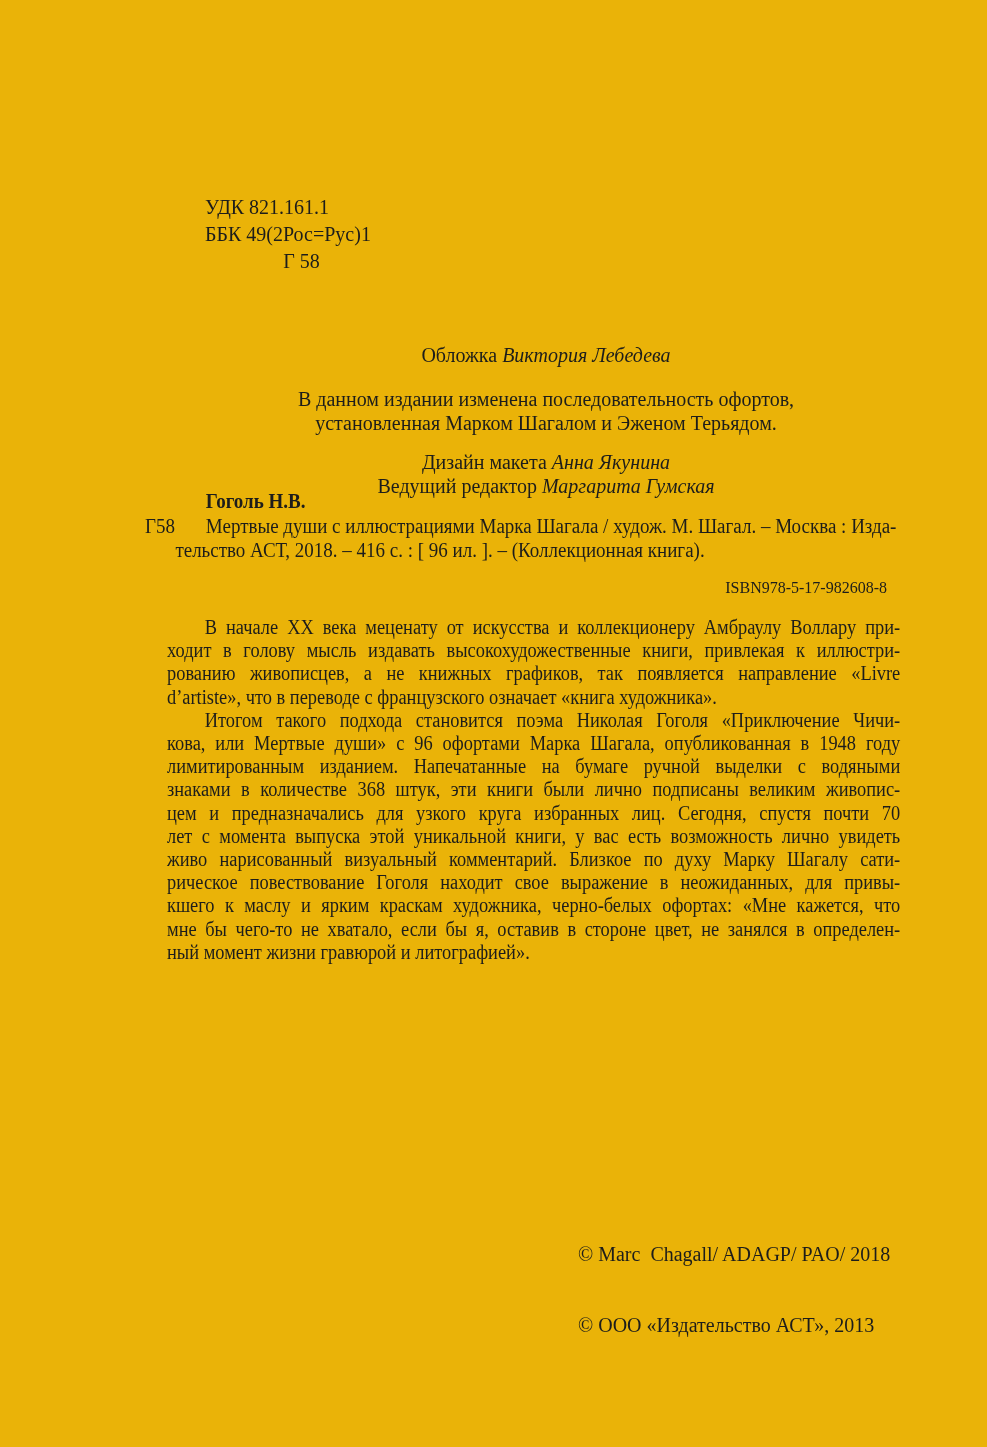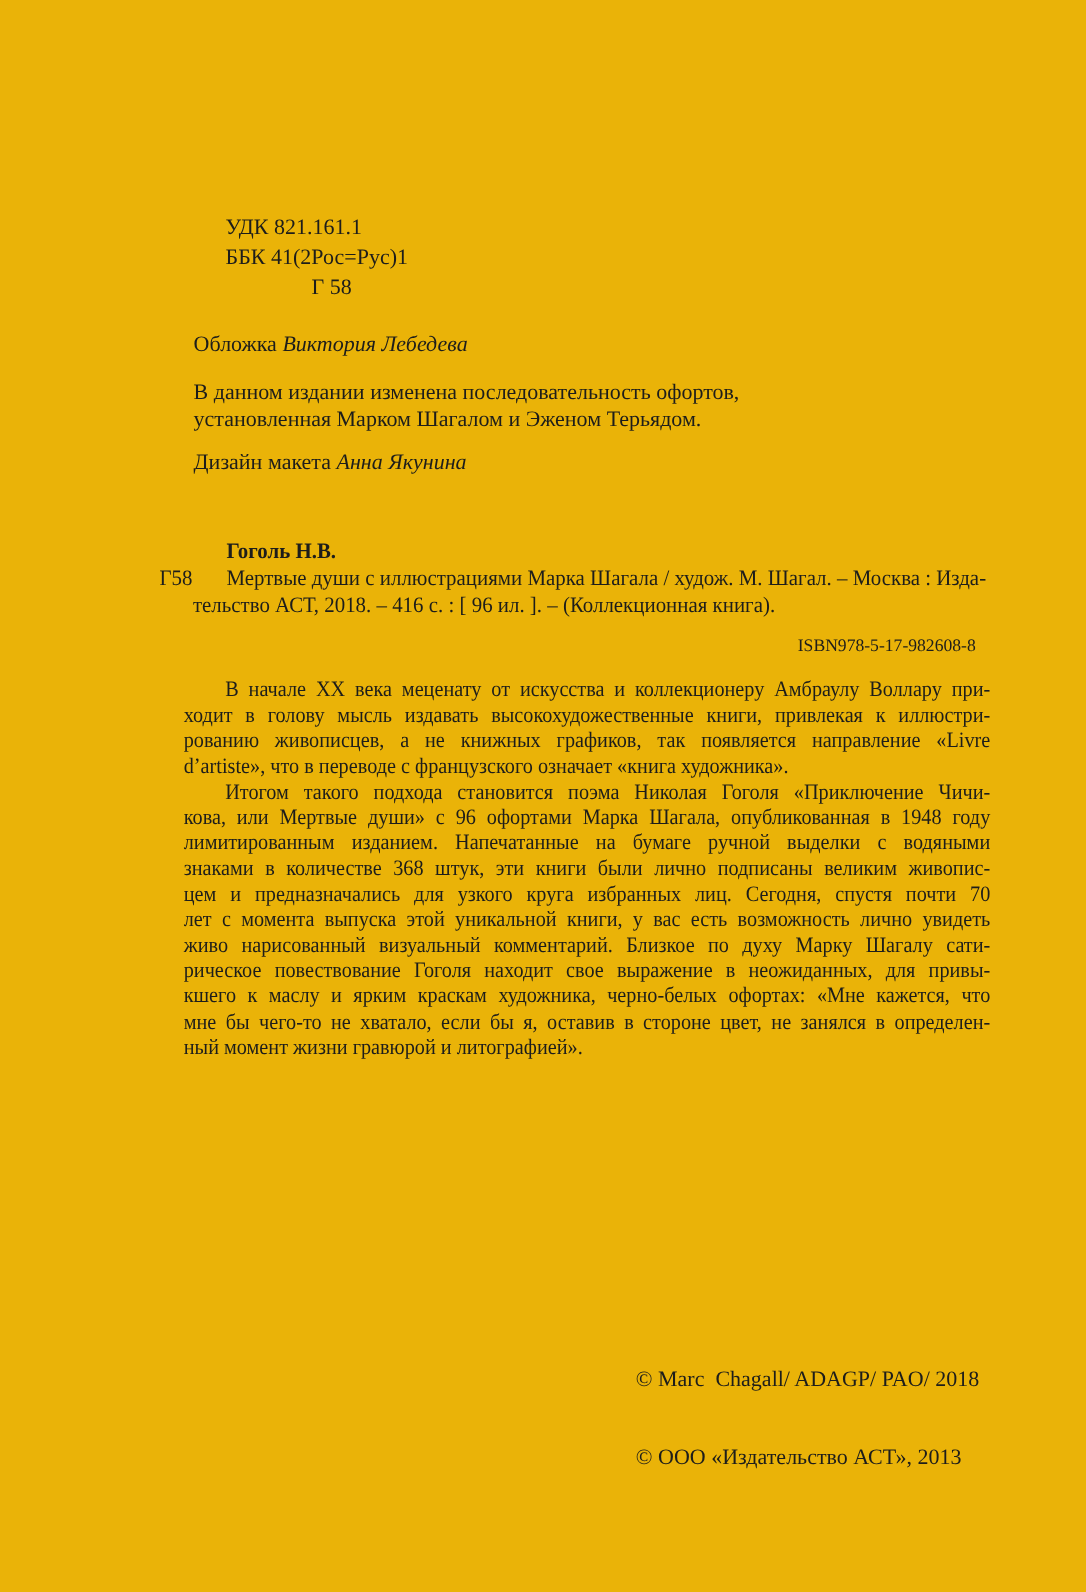--- a/index.html
+++ b/index.html
@@ -12,21 +12,21 @@
     font-family:Liberation Serif, serif;
     overflow:hidden;
   }
   .abs{position:absolute;}
 
   
   .udc-block{left:205px;top:194px;font-size:20px;line-height:27px;}
   .udc-block .sign{padding-left:27px;text-align:center;}
 
   
-  .credit{left:176px;width:740px;font-size:20px;line-height:23.5px;}
+  .credit{left:176px;width:740px;text-align:center;font-size:20px;line-height:23.5px;margin-top:42px;}
   .credit-cover{top:302px;}
   .credit-note{top:346px;}
   .credit-design{top:409px;}
   .credit-editor{top:433px;}
   .it{font-style:italic;}
 
   
   .card{left:145px;top:489px;width:840px;font-size:20px;line-height:24.5px;
         transform:scaleX(0.95);transform-origin:0 0;}
   .card-author{margin-left:64px;font-weight:bold;}
@@ -50,37 +50,40 @@
 
   .copyright{left:578px;top:1196px;font-size:20px;line-height:23.6px;white-space:pre;}
 </style>
 </head>
 <body>
 
 <div class="page">
 
   <div class="abs udc-block">
     <div>УДК 821.161.1</div>
-    <div>ББК 41(2Рос=Рус)1</div>
+    <div>ББК 49(2Рос=Рус)1</div>
     <div class="sign">Г 58</div>
   </div>
 
   <div class="abs credit credit-cover">
     <span>Обложка </span><span class="it">Виктория Лебедева</span>
   </div>
 
   <div class="abs credit credit-design">
     <span>Дизайн макета </span><span class="it">Анна Якунина</span>
   </div>
 
   <div class="abs credit credit-note">
     <div>В данном издании изменена последовательность офортов,</div>
     <div>установленная Марком Шагалом и Эженом Терьядом.</div>
   </div>
 
+  <div class="abs credit credit-editor">
+    <span>Ведущий редактор </span><span class="it">Маргарита Гумская</span>
+  </div>
 
   <div class="abs card">
     <div class="card-author">Гоголь Н.В.</div>
     <div class="card-row">
       <span class="card-code">Г58</span>
       <div class="card-l1">Мертвые души с иллюстрациями Марка Шагала / худож. М. Шагал. – Москва : Изда-</div>
     </div>
     <div class="card-l2">тельство АСТ, 2018. – 416 с. : [ 96 ил. ]. – (Коллекционная книга).</div>
   </div>
 

